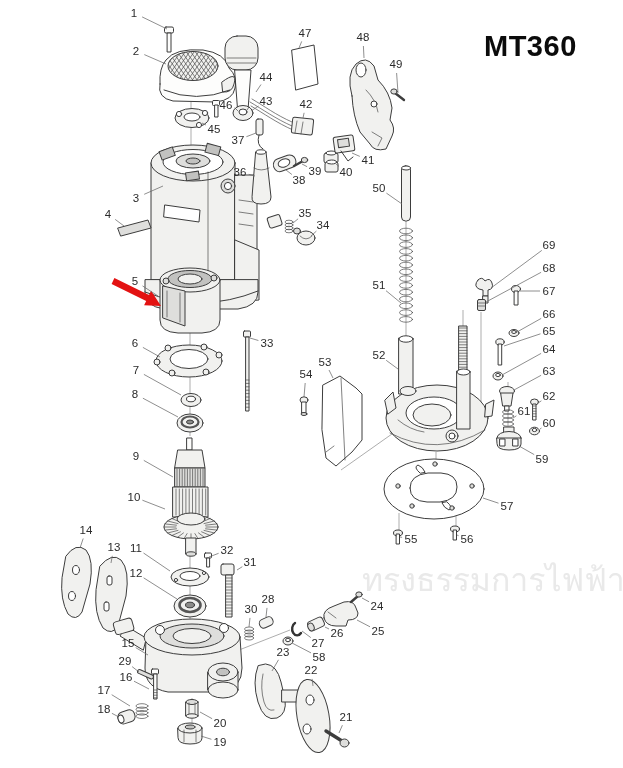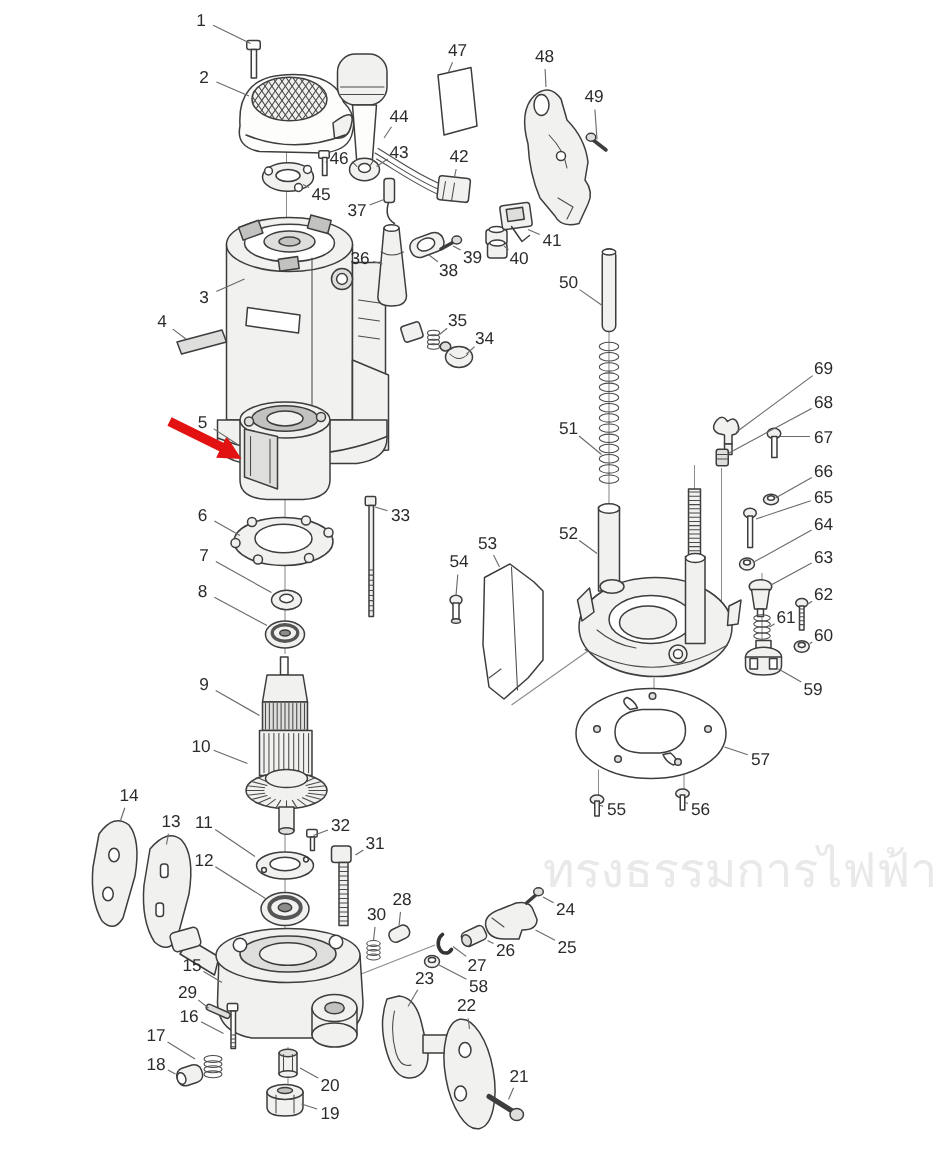--- a/index.html
+++ b/index.html
@@ -14,20 +14,21 @@
   .w{fill:#ffffff;} .g1{fill:#f1f1ef;} .g2{fill:#dededc;} .g3{fill:#c2c2c0;} .dk{fill:#8c8c8a;}
   .ln{stroke:#4a4a4a;stroke-width:.7;fill:none;}
   .ax{stroke:#8a8a8a;stroke-width:.7;fill:none;}
   .ld{stroke:#6a6a6a;stroke-width:.75;}
   .pl{font:11.5px "Liberation Sans",sans-serif;fill:#2b2b2b;text-anchor:middle;}
 </style>
 </head>
 <body>
 
 <div id="page">
+  <div id="title">MT360</div>
   <div id="watermark">ทรงธรรมการไฟฟ้า</div>
 
   <svg width="623" height="768" viewBox="0 0 623 768">
     <defs>
       <clipPath id="cp2">
           <ellipse cx="193" cy="66" rx="25" ry="14.5"></ellipse>
         </clipPath>
     </defs>
 
     <g id="constr">

